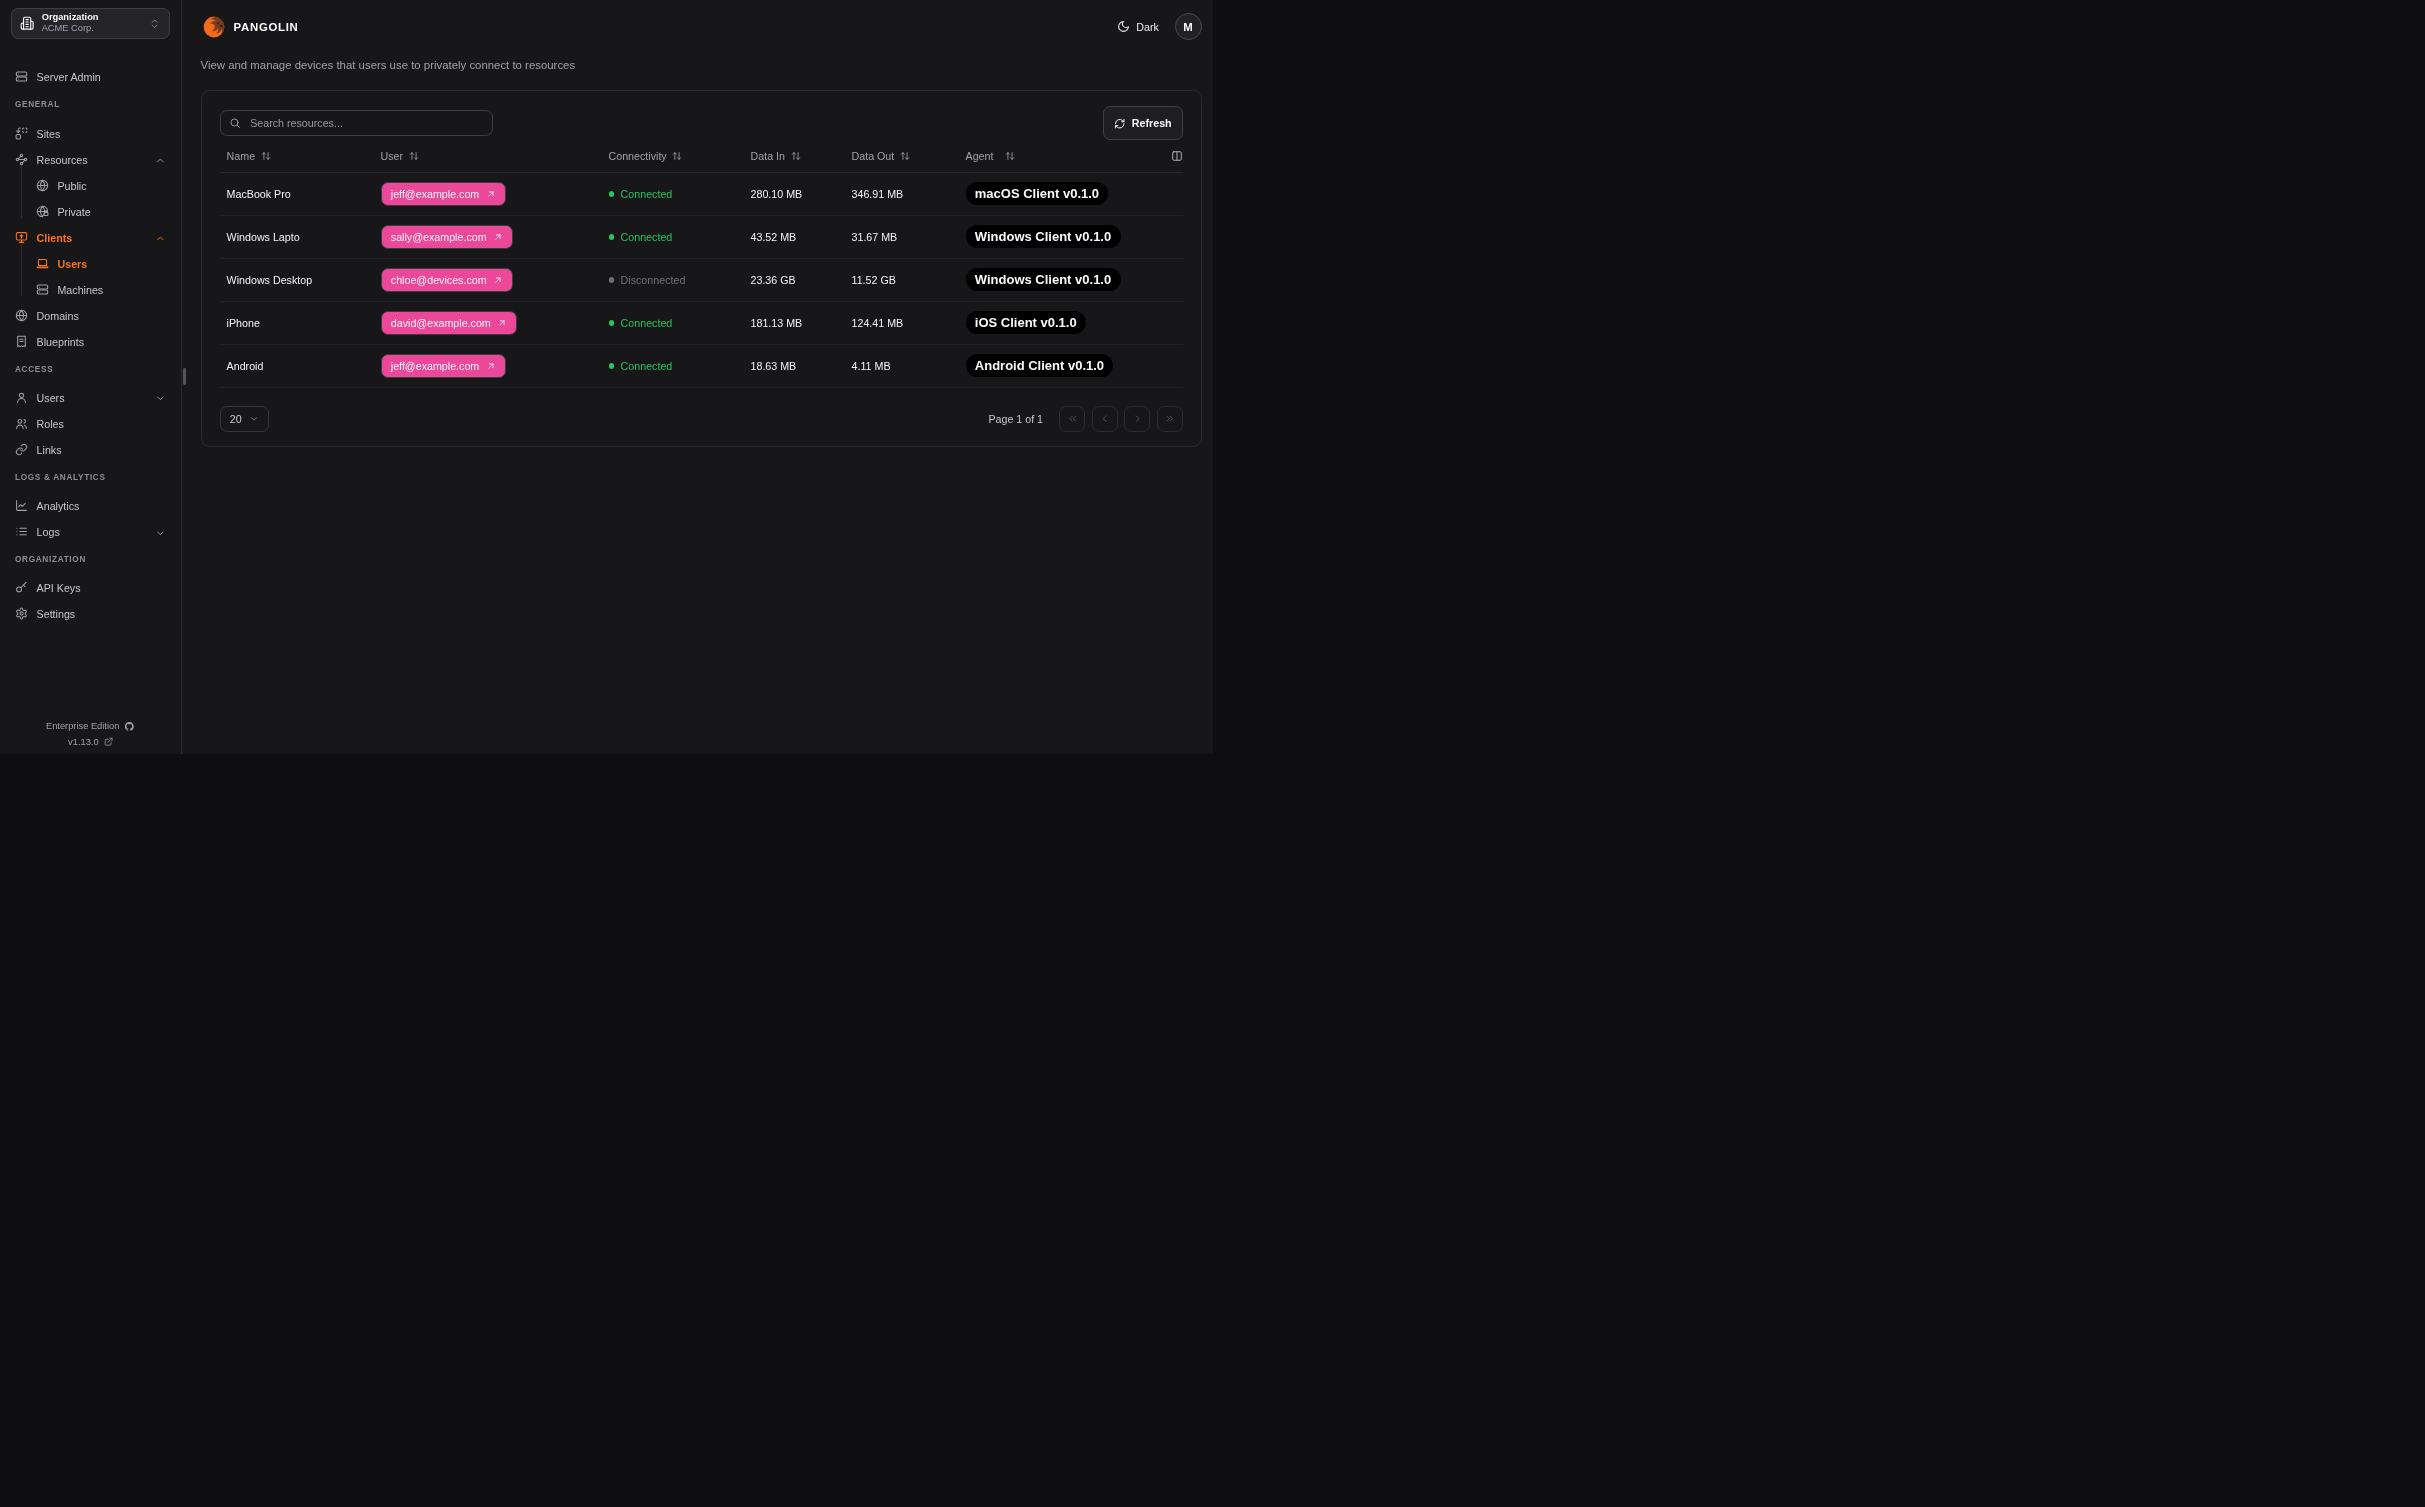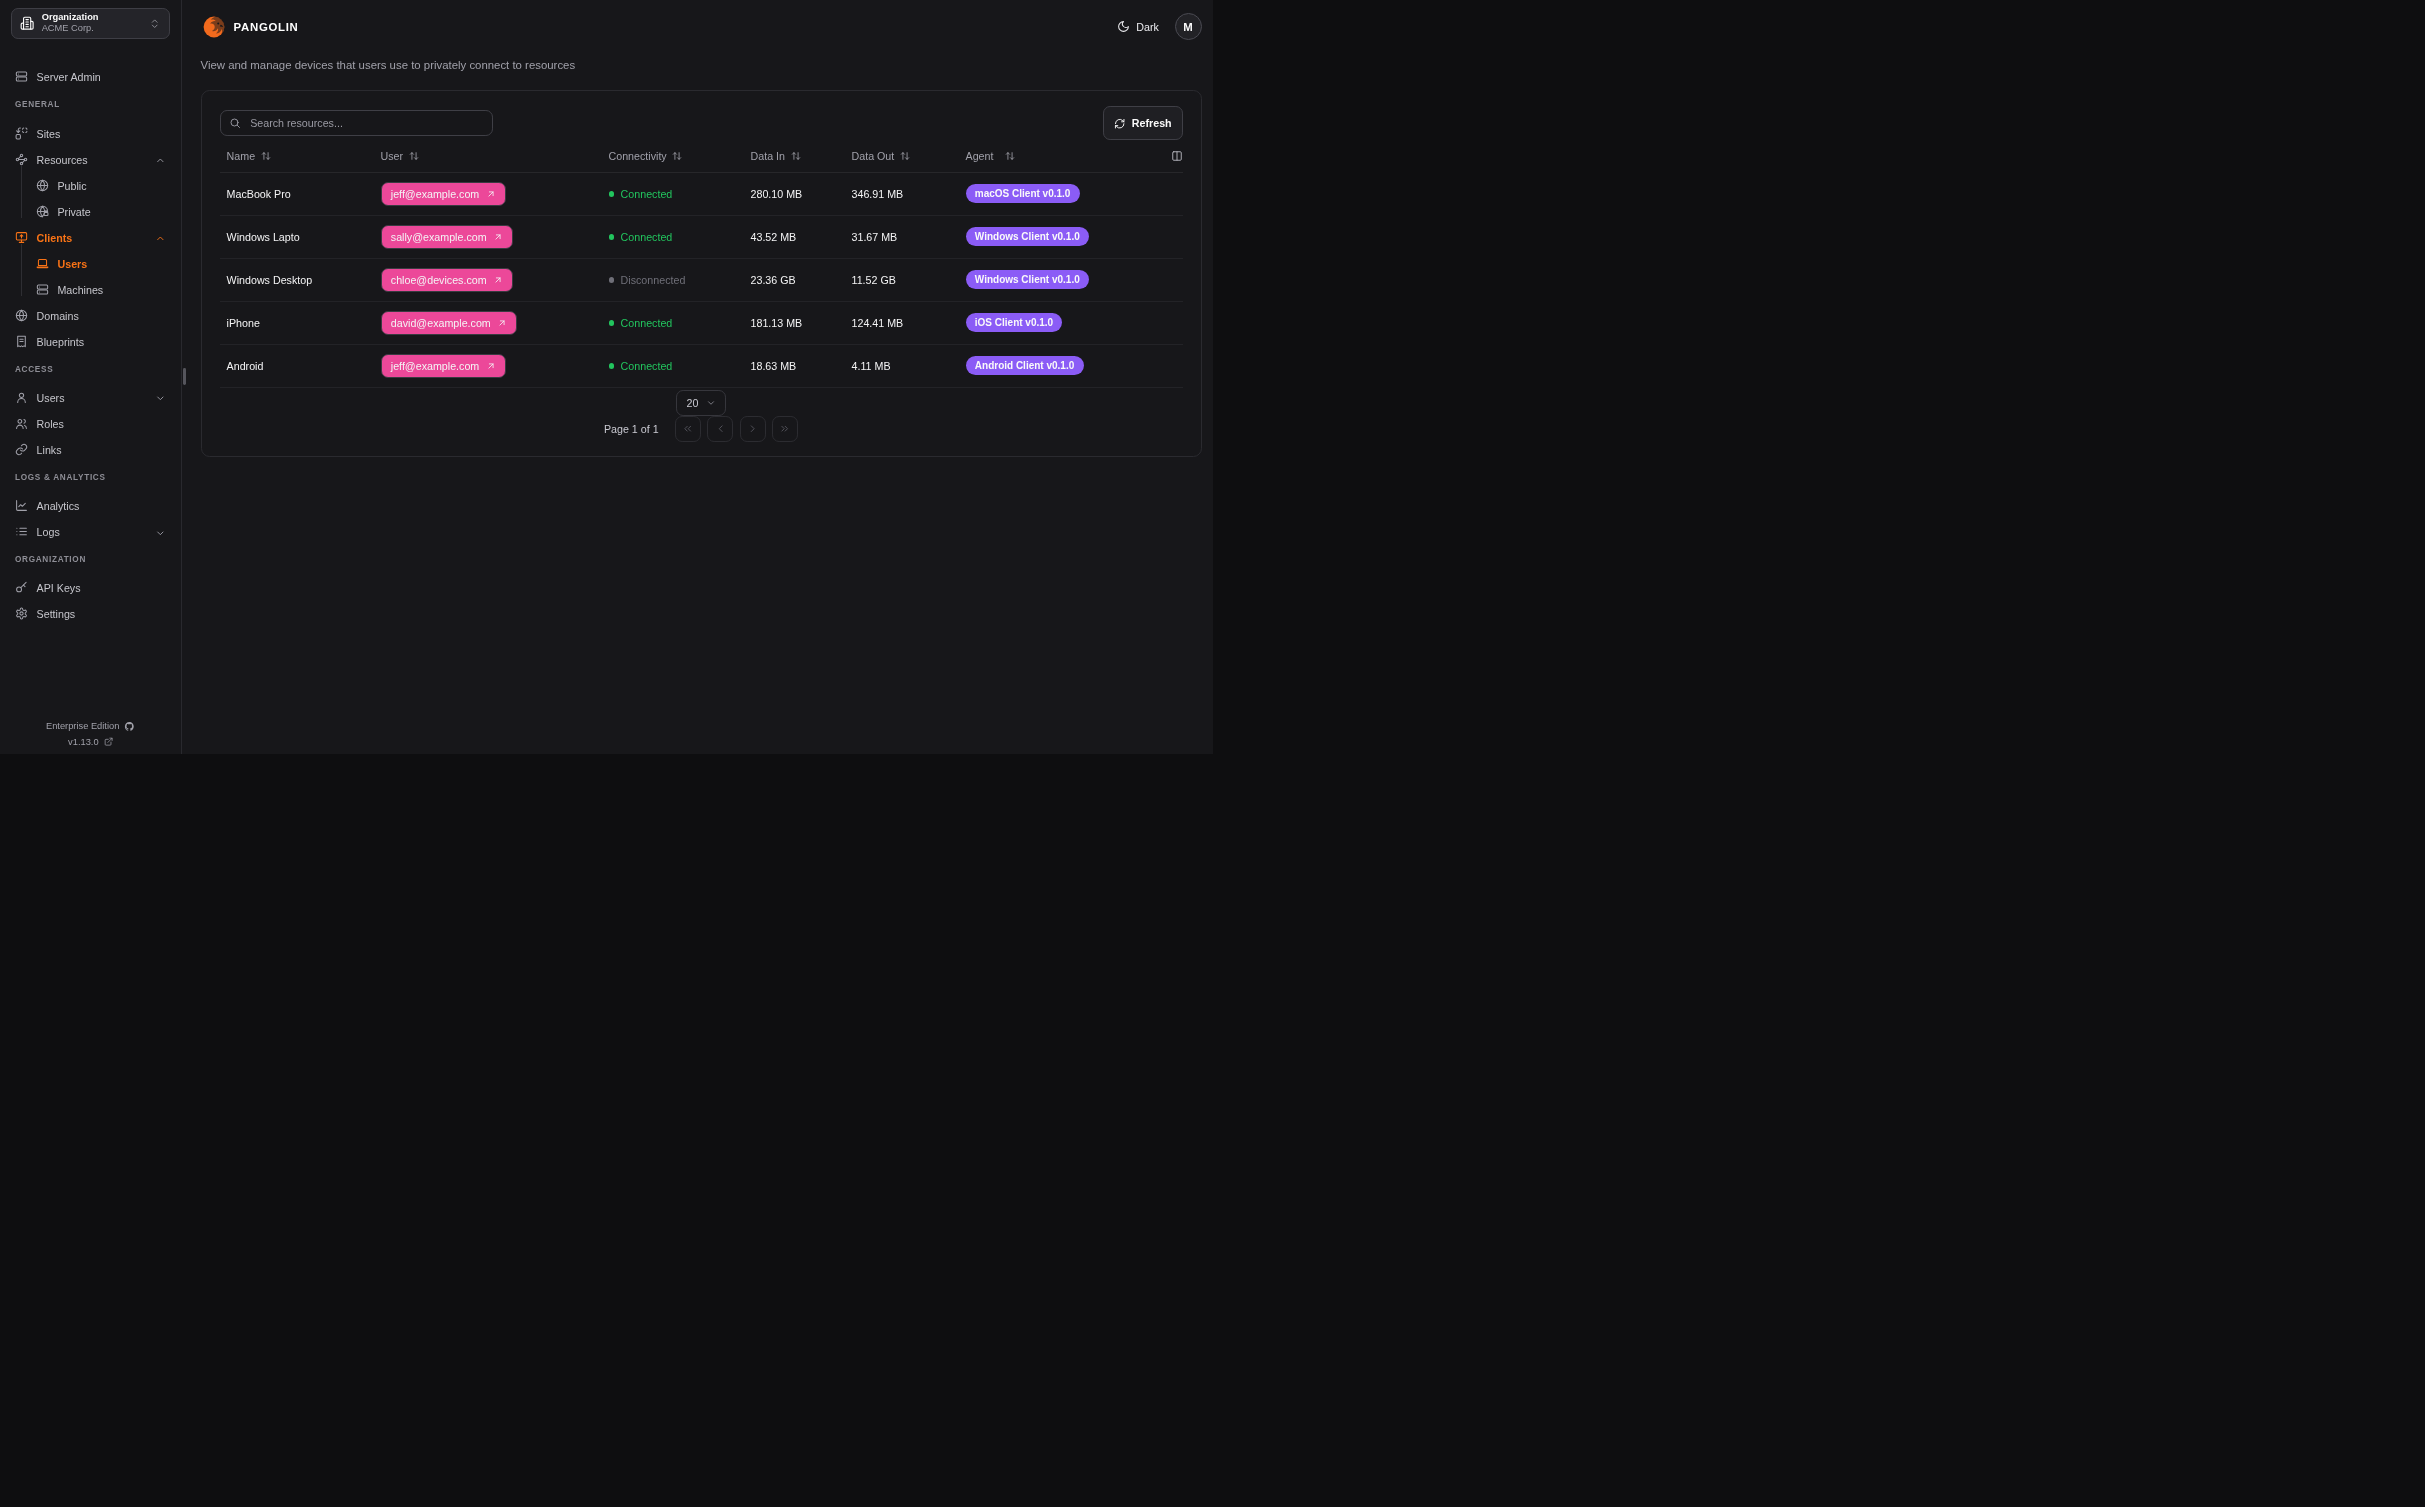--- a/index.html
+++ b/index.html
@@ -54,23 +54,23 @@
   .th .sort { color:#a1a1aa; }
   .th-agent { display:flex; align-items:center; }
   .cols-btn { margin-left:auto; color:#b4b4bc; cursor:pointer; display:flex; }
   .trow { height:43px; border-bottom:0.7px solid #232327; font-size:10.7px; color:#f4f4f5; }
   .trow:last-child { border-bottom:none; }
   .user-btn { display:inline-flex; align-items:center; gap:6.4px; padding:5px 9.3px; background:#ec4899; border:0.7px solid #3a3a41; border-radius:7.1px; color:#f4f4f5; font-size:10.7px; font-family:inherit; cursor:pointer; }
   .status { display:flex; align-items:center; gap:6.4px; font-size:10.7px; color:#22c55e; }
   .status .dot { width:5.7px; height:5.7px; border-radius:50%; background:#22c55e; }
   .status.muted { color:#6f6f78; }
   .status.muted .dot { background:#6f6f78; }
-  .badge { display:inline-block; padding:4.3px 9.3px; border-radius:712px; background:#8b5cf6; font-size:10px; font-weight:bold; color:#fafafa; }
-
-  .pager { display:flex; align-items:center; justify-content:space-between; margin-top:2px;flex-direction:column; }
+  .badge { display:inline-block; padding:4.3px 9.3px; border-radius:712px; background:#000000; font-size:13px; font-weight:bold; color:#fafafa; }
+
+  .pager { display:flex; align-items:center; justify-content:space-between; margin-top:18px; }
   .page-size { display:flex; align-items:center; gap:7.1px; height:26px; padding:0 9.3px; border:0.7px solid #36363c; border-radius:7.1px; color:#c9c9d1; font-size:10.7px; cursor:pointer; }
   .pager-right { display:flex; align-items:center; gap:6.4px; }
   .page-info { color:#c9c9d1; font-size:10.7px; margin-right:10px; }
   .pg-btn { width:26px; height:26px; border-radius:7.1px; border:0.7px solid #2c2c31; background:transparent; color:#55555e; display:flex; align-items:center; justify-content:center; cursor:pointer; }
 
   svg.i { display:block; }
 </style>
 </head>
 <body>
 

